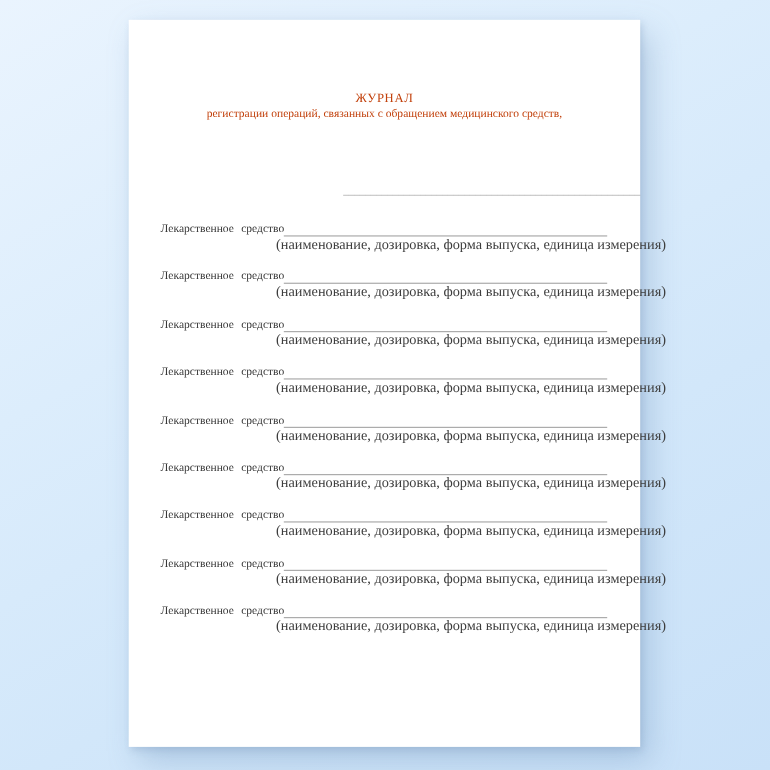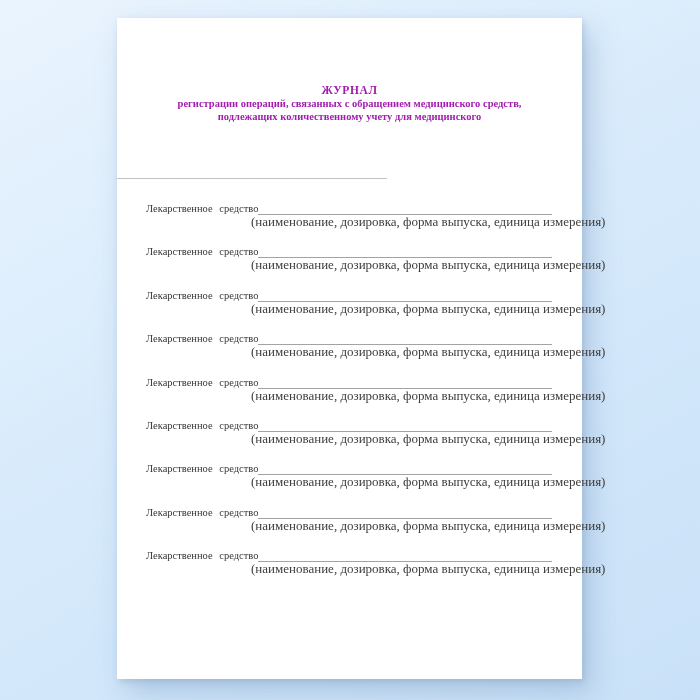--- a/index.html
+++ b/index.html
@@ -23,39 +23,39 @@
     box-shadow: 2px 3px 6px rgba(120,150,185,0.30),
                 9px 13px 26px rgba(115,150,190,0.38);
   }
 
   .title-block {
     position: absolute;
     top: 65px;
     left: 10px;
     right: 10px;
     text-align: center;
-    color: #a21caf;
-    font-weight: bold;
+    color: #c2410c;
+    font-weight: normal;
   }
   .title-main {
     font-size: 11.5px;
     line-height: 14px;
     letter-spacing: 0.6px;
   }
   .title-sub {
     font-size: 10.5px;
     line-height: 13px;
   }
 
   .blank-line {
     position: absolute;
     top: 150px;
     left: 0;
     right: 0;
-    text-align: left;
+    text-align: right;
     font-size: 10px;
     line-height: 12px;
     color: #8f8f8f;
     white-space: nowrap;
   }
 
   .rows {
     position: absolute;
     top: 184px;
     left: 29px;
@@ -90,21 +90,20 @@
   }
 </style>
 </head>
 <body>
 
 <div class="page">
 
   <div class="title-block">
     <div class="title-main">ЖУРНАЛ</div>
     <div class="title-sub">регистрации операций, связанных с обращением медицинского средств,</div>
-    <div class="title-sub">подлежащих количественному учету для медицинского</div>
   </div>
 
   <div class="blank-line">______________________________________________________</div>
 
   <div class="rows">
   <div class="row">
     <div class="row-top">
       <span class="row-label">Лекарственное средство</span>
       <span class="row-underline"></span>
     </div>

